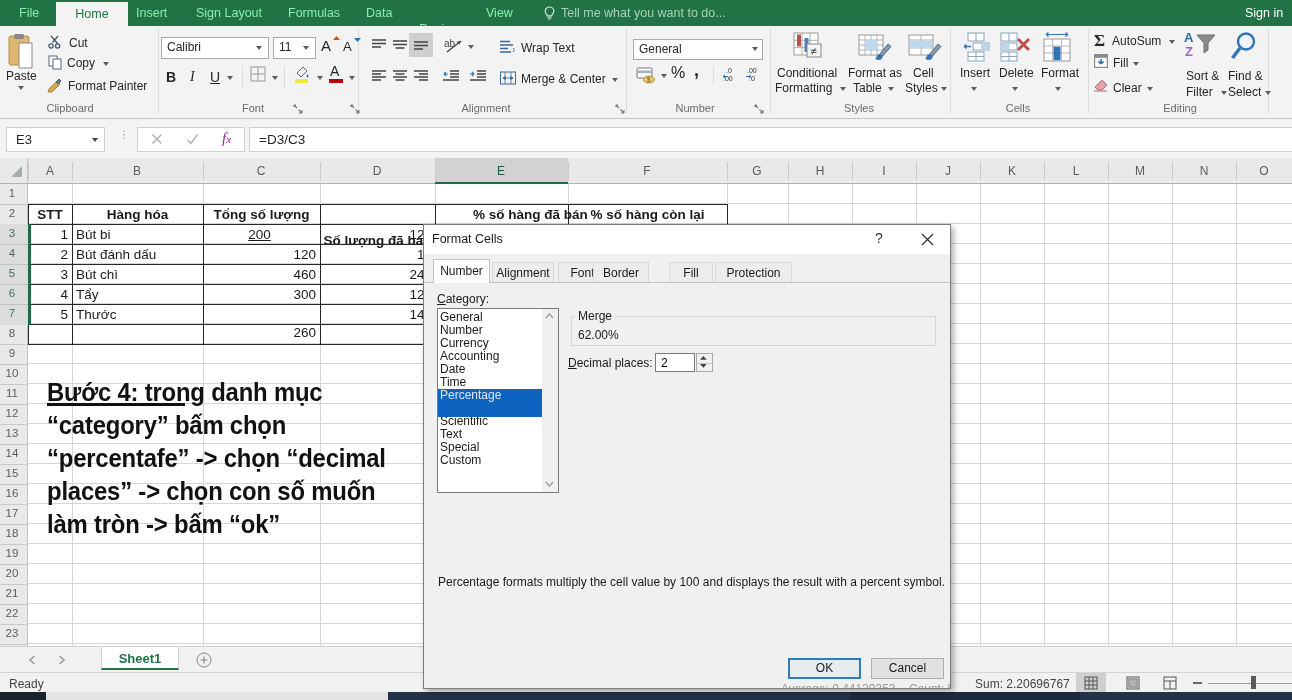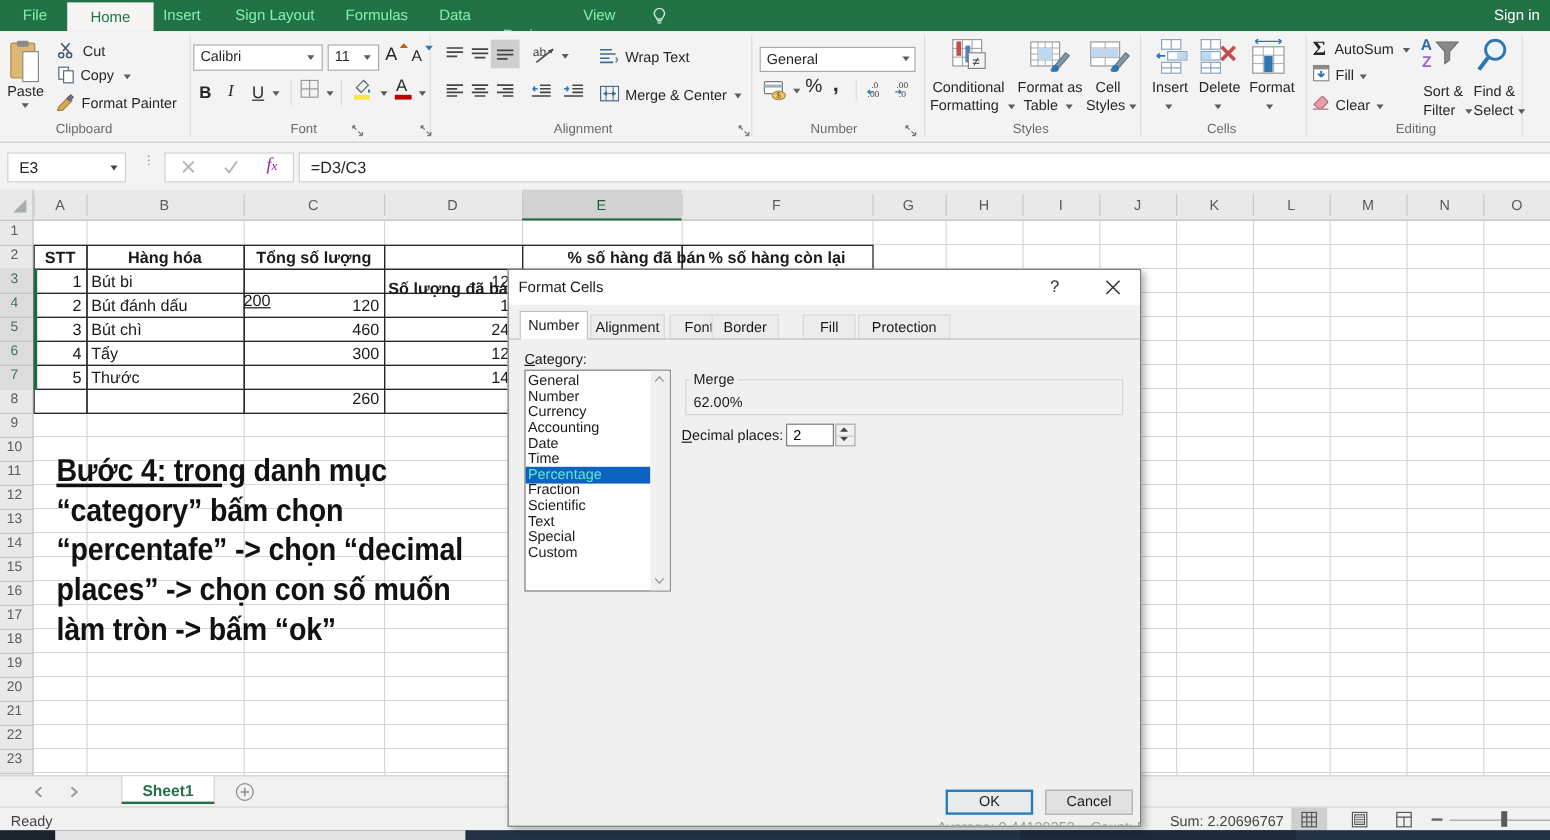--- a/index.html
+++ b/index.html
@@ -50,20 +50,21 @@
   <div class="tab" style="left:136px;">Insert</div>
   <div class="tab" style="left:196px;">Sign Layout</div>
   <div class="tab" style="left:288px;">Formulas</div>
   <div class="tab" style="left:366px;">Data</div>
   <div class="tab" style="left:419px;margin-top:16px;">Review</div>
   <div class="tab" style="left:486px;">View</div>
   <svg style="position:absolute;left:543px;top:6px;" width="13" height="15" viewBox="0 0 13 15">
       <path d="M6.5 1 A4.3 4.3 0 0 1 10.8 5.3 C10.8 7.5 9 8.2 8.7 9.8 L4.3 9.8 C4 8.2 2.2 7.5 2.2 5.3 A4.3 4.3 0 0 1 6.5 1 Z" fill="none" stroke="#cfe6d8" stroke-width="1.2"></path>
       <path d="M4.6 11.3 h3.8 M4.9 13 h3.2" stroke="#cfe6d8" stroke-width="1.1"></path>
     </svg>
+  <div id="tellme" style="left:561px;">Tell me what you want to do...</div>
   <div id="signin">Sign in</div>
 </div>
 <div id="hometab">Home</div>
 
 <div class="abs" id="ribbon">
   <div class="gsep" style="left:158px;"></div>
   <div class="gsep" style="left:358px;"></div>
   <div class="gsep" style="left:626px;"></div>
   <div class="gsep" style="left:770px;"></div>
   <div class="gsep" style="left:950px;"></div>
@@ -475,21 +476,21 @@
   <div class="cell" style="left:28px;top:225px;width:40px;text-align:right;">1</div>
   <div class="cell" style="left:28px;top:245px;width:40px;text-align:right;">2</div>
   <div class="cell" style="left:28px;top:265px;width:40px;text-align:right;">3</div>
   <div class="cell" style="left:28px;top:285px;width:40px;text-align:right;">4</div>
   <div class="cell" style="left:28px;top:305px;width:40px;text-align:right;">5</div>
   <div class="cell" style="left:76px;top:225px;">Bút bi</div>
   <div class="cell" style="left:76px;top:245px;">Bút đánh dấu</div>
   <div class="cell" style="left:76px;top:265px;">Bút chì</div>
   <div class="cell" style="left:76px;top:285px;">Tẩy</div>
   <div class="cell" style="left:76px;top:305px;">Thước</div>
-  <div class="cell" style="left:203px;top:241px;width:113px;text-align:left;text-decoration:underline;">200</div>
+  <div class="cell" style="left:203px;top:225px;width:113px;text-align:center;text-decoration:underline;">200</div>
   <div class="cell" style="left:203px;top:245px;width:113px;text-align:right;">120</div>
   <div class="cell" style="left:203px;top:265px;width:113px;text-align:right;">460</div>
   <div class="cell" style="left:203px;top:285px;width:113px;text-align:right;">300</div>
   <div class="cell" style="left:203px;top:305px;width:113px;text-align:right;margin-top:18px;">260</div>
   <div class="cell" style="left:320px;top:225px;width:112px;text-align:right;">124</div>
   <div class="cell" style="left:320px;top:245px;width:112px;text-align:right;">15</div>
   <div class="cell" style="left:320px;top:265px;width:112px;text-align:right;">245</div>
   <div class="cell" style="left:320px;top:285px;width:112px;text-align:right;">123</div>
   <div class="cell" style="left:320px;top:305px;width:112px;text-align:right;">145</div>
 </div>
@@ -515,21 +516,21 @@
   <div class="dtab" style="left:68px;width:62px;">Alignment</div>
   <div class="dtab" style="left:134px;width:49px;">Font</div>
   <div class="dtab" style="left:169px;width:56px;">Border</div>
   <div class="dtab" style="left:245px;width:44px;">Fill</div>
   <div class="dtab" style="left:291px;width:77px;">Protection</div>
   <div style="position:absolute;left:0px;top:57px;width:527px;height:1px;background:#c2c2c2;z-index:1;"></div>
 
   <div style="position:absolute;left:13px;top:67px;font-size:12px;color:#1a1a1a;"><span style="text-decoration:underline;">C</span>ategory:</div>
   <div style="position:absolute;left:13px;top:83px;width:122px;height:185px;background:#fff;border:1px solid #7a7a7a;"></div>
   <div style="position:absolute;left:16px;top:86px;font-size:12px;color:#1a1a1a;line-height:13px;">General<br>Number<br>Currency<br>Accounting<br>Date<br>Time<br><br>Fraction<br>Scientific<br>Text<br>Special<br>Custom</div>
-  <div style="position:absolute;left:14px;top:164px;width:104px;height:14px;background:#0c64c0;color:#5eead4;font-size:12px;line-height:13px;padding-left:2px;">Percentage</div>
+  <div style="position:absolute;left:14px;top:164px;width:104px;height:28px;background:#0c64c0;color:#e5e5e5;font-size:12px;line-height:13px;padding-left:2px;">Percentage</div>
   <div style="position:absolute;left:118px;top:84px;width:16px;height:183px;background:#f0f0f0;"></div>
   <svg style="position:absolute;left:121px;top:88px;" width="9" height="6" viewBox="0 0 9 6">
       <path d="M1 5 L4.5 1 L8 5" stroke="#9a9a9a" stroke-width="1.2" fill="none"></path>
     </svg>
   <svg style="position:absolute;left:121px;top:256px;" width="9" height="6" viewBox="0 0 9 6">
       <path d="M1 1 L4.5 5 L8 1" stroke="#9a9a9a" stroke-width="1.2" fill="none"></path>
     </svg>
 
   <div style="position:absolute;left:147px;top:91px;width:365px;height:30px;border:1px solid #d5d5d5;"></div>
   <div style="position:absolute;left:151px;top:84px;background:#f0f0f0;padding:0 3px;font-size:12px;color:#1a1a1a;">Merge</div>
@@ -539,20 +540,21 @@
   <div style="position:absolute;left:231px;top:128px;width:40px;height:19px;background:#fff;border:1px solid #7a7a7a;font-size:12px;line-height:18px;padding-left:5px;">2</div>
   <div style="position:absolute;left:272px;top:128px;width:17px;height:19px;background:#f0f0f0;border:1px solid #ababab;"></div>
   <svg style="position:absolute;left:276px;top:131px;" width="9" height="5" viewBox="0 0 9 5">
       <path d="M4.5 0 L9 5 H0 Z" fill="#444" transform="scale(0.75)"></path>
     </svg>
   <svg style="position:absolute;left:276px;top:139px;" width="9" height="5" viewBox="0 0 9 5">
       <path d="M0 0 H6.7 L3.4 3.7 Z" fill="#444"></path>
     </svg>
   <div style="position:absolute;left:273px;top:137.5px;width:15px;height:1px;background:#c9c9c9;"></div>
 
+  <div style="position:absolute;left:14px;top:350px;font-size:12px;color:#1a1a1a;">Percentage formats multiply the cell value by 100 and displays the result with a percent symbol.</div>
 
   <div style="position:absolute;left:364px;top:433px;width:73px;height:21px;background:#e7ebee;border:2px solid #2a7fba;text-align:center;font-size:12px;line-height:17px;color:#1a1a1a;">OK</div>
   <div style="position:absolute;left:447px;top:433px;width:73px;height:21px;background:#e1e1e1;border:1px solid #adadad;text-align:center;font-size:12px;line-height:19px;color:#1a1a1a;">Cancel</div>
 
   <div style="position:absolute;left:357px;top:457px;font-size:12px;color:rgba(70,70,70,0.5);white-space:nowrap;">Average: 0.44139353&nbsp;&nbsp;&nbsp;&nbsp;Count: 5</div>
 </div>
 
 <div class="abs" id="sheetbar">
   <svg style="position:absolute;left:28px;top:8px;" width="8" height="10" viewBox="0 0 8 10">
       <path d="M6.5 1 L2 5 L6.5 9" stroke="#9a9a9a" stroke-width="1.6" fill="none"></path>

